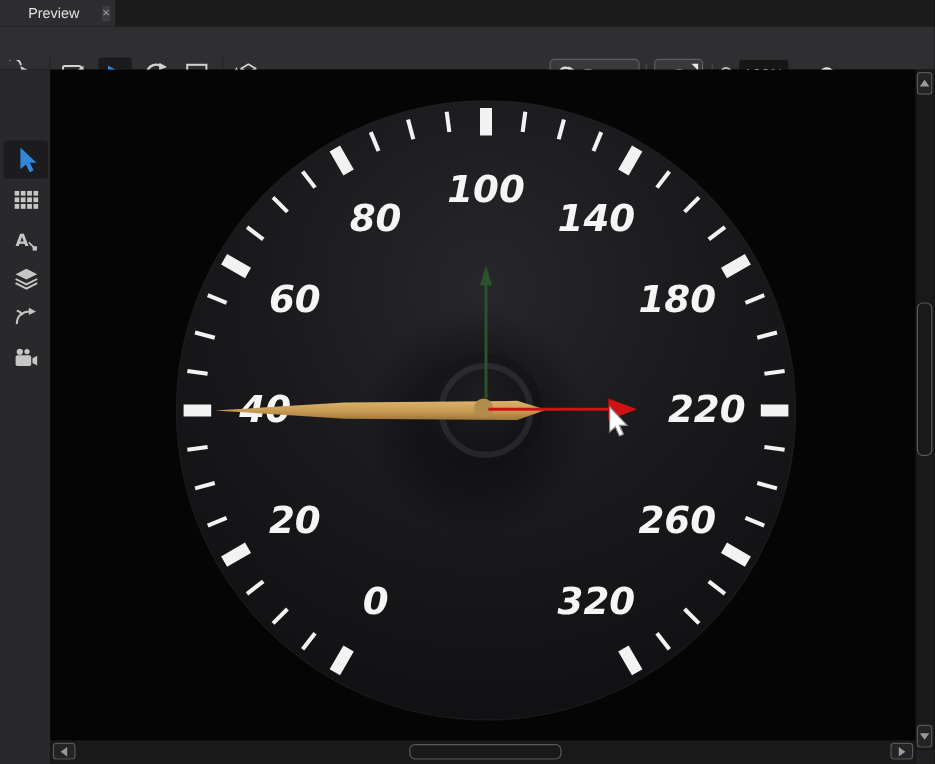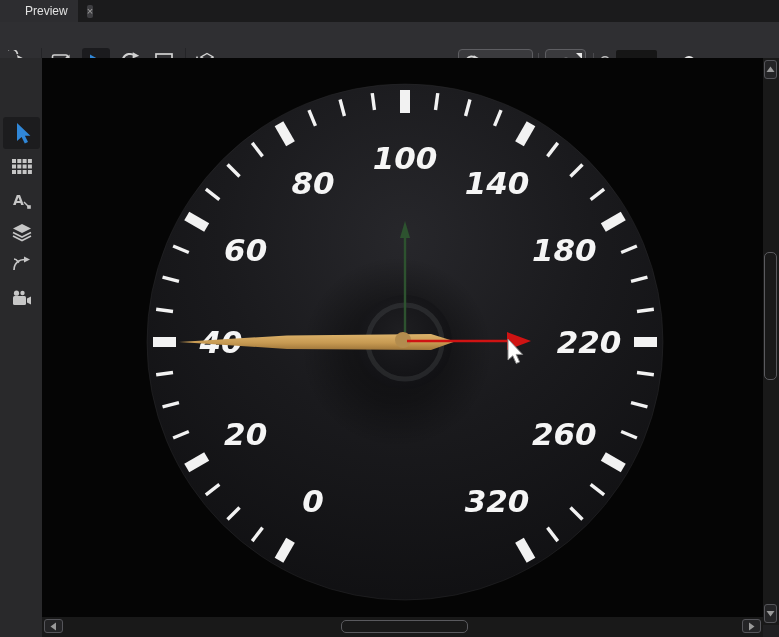--- a/index.html
+++ b/index.html
@@ -2,22 +2,22 @@
 <html><head>
 <meta charset="utf-8">
 <style>
   * { margin:0; padding:0; box-sizing:border-box; }
   html,body { width:779px; height:637px; background:#0a0a0a; overflow:hidden;
               font-family:"Liberation Sans", sans-serif; }
   .app { position:relative; width:779px; height:637px; background:#060606; }
 
   
   .tabbar { position:absolute; left:0; top:0; width:779px; height:22px; background:#1b1b1c; }
-  .tab { position:absolute; left:0; top:0; height:22px; width:78px; background:#2d2d30;
-         display:flex; align-items:center; gap:19px; padding:0 6px; }
+  .tab { position:absolute; left:0; top:0; height:22px; width:96px; background:#2d2d30;
+         display:flex; align-items:center; gap:19px; padding:0 6px;justify-content:center; }
   .tab-title { color:#e2e2e2; font-size:12px; }
   .tab-close { width:13px; height:13px; background:#3e3e41; border-radius:2px; color:#a0a0a0;
                font-size:11px; line-height:12px; text-align:center; cursor:default; }
 
   
   .toolbar { position:absolute; left:0; top:22px; width:779px; height:36px; background:#2f2f32; }
   .tbtn { position:absolute; top:26px; width:28px; height:28px; background:transparent; border:none;
           display:flex; align-items:center; justify-content:center; }
   .tbtn.active { background:#1b1b1e; border-radius:3px; }
   .vsep { position:absolute; top:26px; width:1px; height:28px; background:#242427; }

